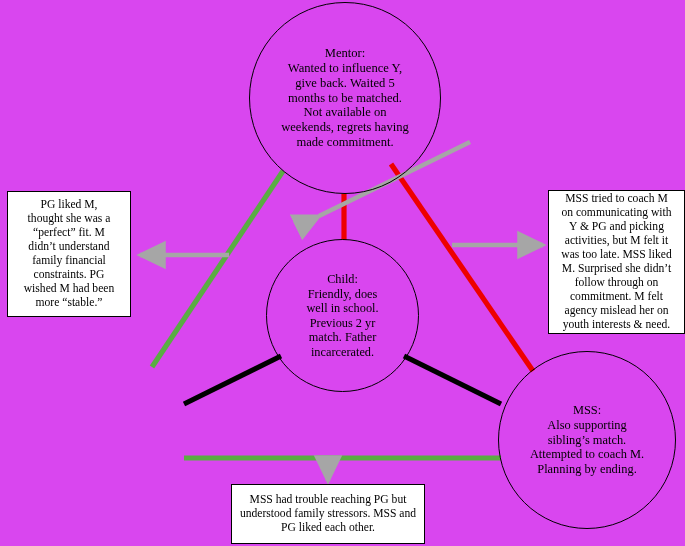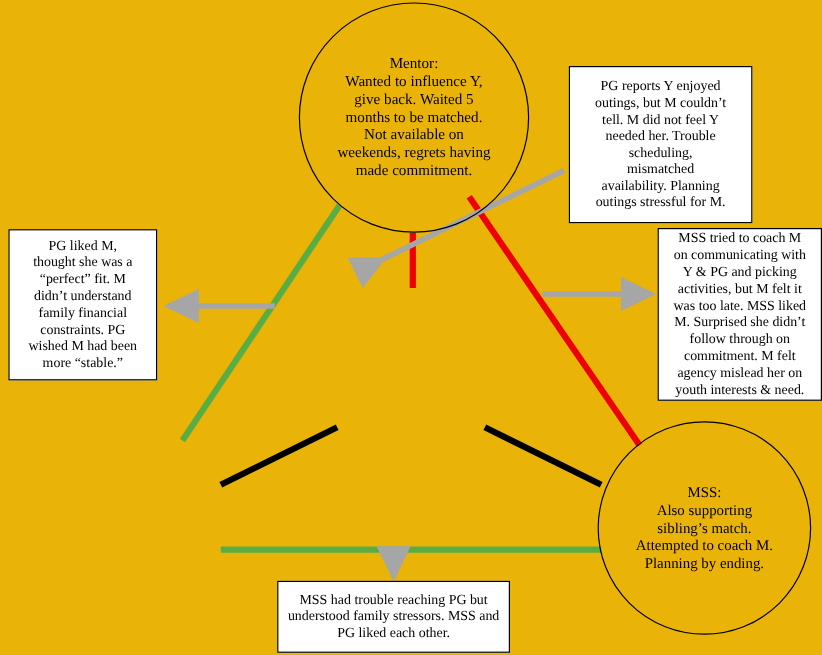--- a/index.html
+++ b/index.html
@@ -8,21 +8,21 @@
     background: #ffffff;
   }
   body {
     font-family: "Liberation Serif", "DejaVu Serif", serif;
     color: #000000;
   }
   #canvas {
     position: relative;
     width: 685px;
     height: 546px;
-    background: #eab308;
+    background: #d946ef;
     overflow: hidden;
   }
   #edges {
     position: absolute;
     left: 0;
     top: 0;
     width: 685px;
     height: 546px;
   }
   .node {
@@ -115,20 +115,28 @@
   <div class="node" id="node-mentor">
     <div class="node-label">Mentor:
 Wanted to influence Y,
 give back. Waited 5
 months to be matched.
 Not available on
 weekends, regrets having
 made commitment.</div>
   </div>
 
+  <div class="node" id="node-child">
+    <div class="node-label">Child:
+Friendly, does
+well in school.
+Previous 2 yr
+match. Father
+incarcerated.</div>
+  </div>
 
 
   <div class="node" id="node-mss">
     <div class="node-label">MSS:
 Also supporting
 sibling’s match.
 Attempted to coach M.
 Planning by ending.</div>
   </div>
 
@@ -136,30 +144,20 @@
     <div class="note-text">PG liked M,
 thought she was a
 “perfect” fit. M
 didn’t understand
 family financial
 constraints. PG
 wished M had been
 more “stable.”</div>
   </div>
 
-  <div class="note" id="note-pg-reports">
-    <div class="note-text">PG reports Y enjoyed
-outings, but M couldn’t
-tell. M did not feel Y
-needed her. Trouble
-scheduling,
-mismatched
-availability. Planning
-outings stressful for M.</div>
-  </div>
 
   <div class="note" id="note-mss-coach">
     <div class="note-text">MSS tried to coach M
 on communicating with
 Y &amp; PG and picking
 activities, but M felt it
 was too late. MSS liked
 M. Surprised she didn’t
 follow through on
 commitment. M felt

